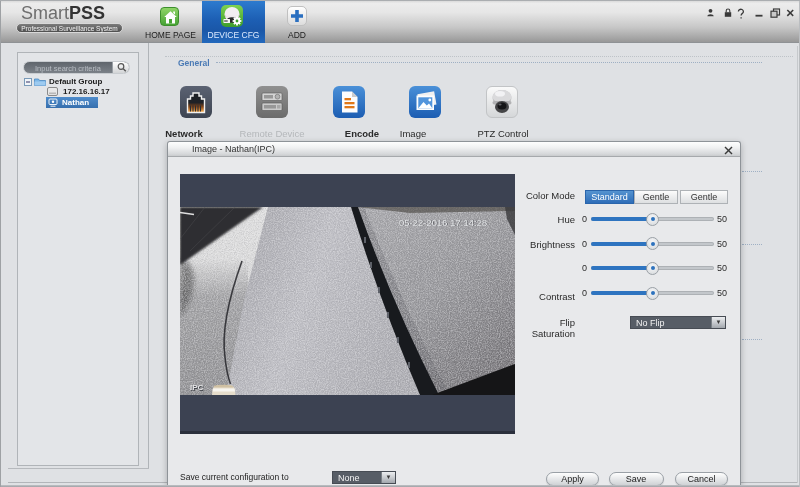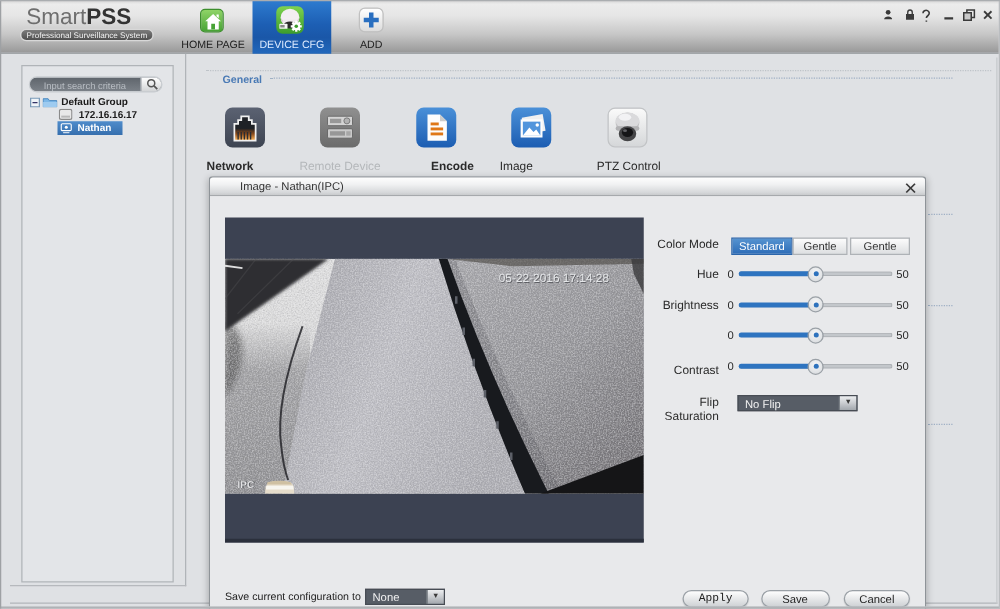--- a/index.html
+++ b/index.html
@@ -66,21 +66,21 @@
 .mb-off { background:linear-gradient(#fcfcfc,#dddfe1); border:1px solid #aeb2b6; color:#333; }
 .strack { position:absolute; left:423px; width:123px; height:4px; border-radius:2px;
   background:#c3c7cb; border:1px solid #adb1b5; border-left:none; }
 .sfill { position:absolute; left:423px; width:62px; height:4px; border-radius:2px 0 0 2px; background:#2e74c0; }
 .snum { position:absolute; font-size:9px; color:#2a2a2a; }
 .sthumb { position:absolute; left:478px; width:13px; height:13px; border-radius:50%;
   background:radial-gradient(circle at 50% 35%, #f6f7f8, #d5d8db); border:1px solid #9aa0a6; }
 .sthumb:after { content:""; position:absolute; left:3.5px; top:3.5px; width:4px; height:4px;
   border-radius:50%; background:#2d72bd; }
 .ddl { position:absolute; height:13px; background:#575d66; border:1px solid #474c54;
-  color:#f2f2f2; font-size:9px; }
+  color:#f2f2f2; font-size:9px;margin-left:40px; }
 .ddl .txt { position:absolute; left:5px; top:1px; }
 .ddl .arr { position:absolute; right:0; top:0; width:14px; height:11px;
   background:linear-gradient(#eceef0 0%, #c9ccd0 50%, #a2a7ad 100%); border-left:1px solid #7a8086;
   color:#3a3a3a; font-size:6px; text-align:center; line-height:11px; }
 .pbtn { position:absolute; top:330px; height:14px; border-radius:7px;
   background:linear-gradient(#fefefe,#cfd2d5); border:1px solid #9aa0a6;
   font-size:9px; color:#222; text-align:center; line-height:13px;
   box-shadow:0 1px 1px rgba(0,0,0,0.15); }
 </style>
 </head>
@@ -407,16 +407,16 @@
     <div class="txt">No Flip</div>
       <div class="arr">▼</div>
   </div>
 
   <div style="position:absolute; left:12px; top:330px; font-size:8.5px; color:#222;">Save current configuration to</div>
   <div class="ddl" style="left:124px; top:329px; width:64px;">
     <div class="txt">None</div>
       <div class="arr">▼</div>
   </div>
 
-  <div class="pbtn" style="left:378px; width:53px;font-family:Liberation Mono, monospace;">Apply</div>
+  <div class="pbtn" style="left:378px; width:53px;">Apply</div>
   <div class="pbtn" style="left:440.5px; width:55px;">Save</div>
   <div class="pbtn" style="left:507px; width:53px;">Cancel</div>
 </div>
 
 </body></html>

